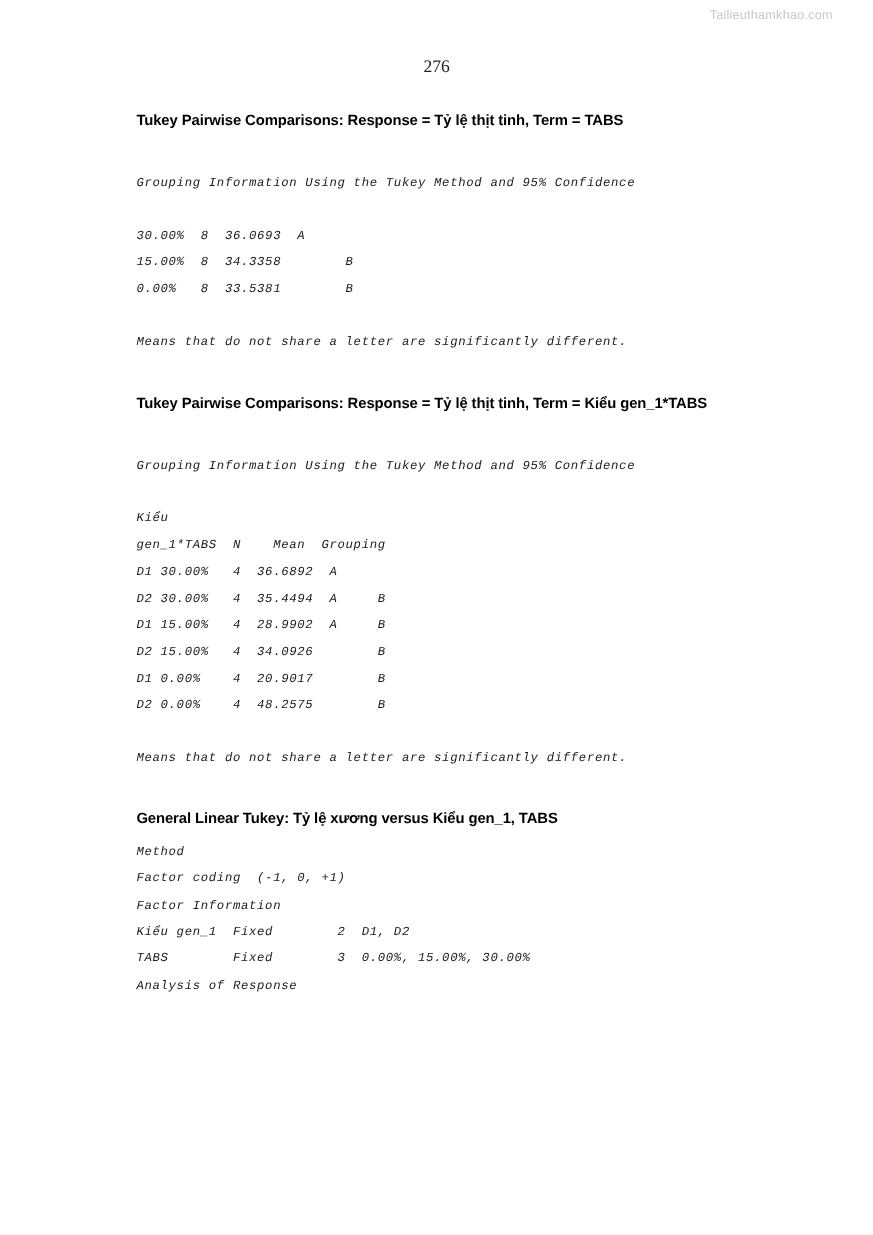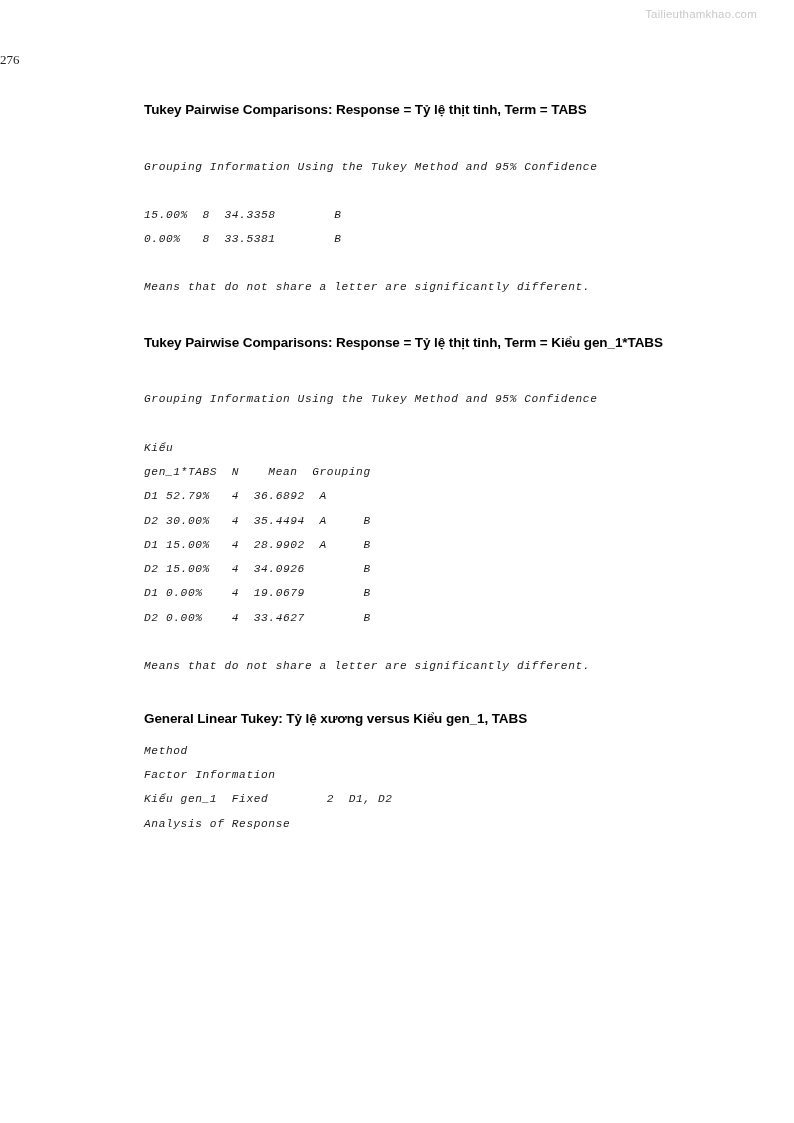--- a/index.html
+++ b/index.html
@@ -29,28 +29,28 @@
     font-family: "Liberation Sans", sans-serif;
     font-size: 11.5px;
     color: #c9c9c9;
     letter-spacing: 0.2px;
   }
   .page-number {
     position: absolute;
     top: 52px;
     left: 0;
     width: 794px;
-    text-align: left;
+    text-align: center;
     font-family: "Liberation Serif", serif;
-    font-size: 13px;
+    font-size: 16px;
     color: #222222;
   }
   .content {
     position: absolute;
-    left: 144px;
+    left: 124px;
     top: 100px;
     width: 540px;
   }
   h2.section-title {
     font-family: "Liberation Sans", sans-serif;
     font-size: 13.5px;
     font-weight: bold;
     color: #000000;
     margin: 0;
     line-height: 1.45;
@@ -83,45 +83,48 @@
   <div class="watermark">Tailieuthamkhao.com</div>
 
   <div class="page-number">276</div>
 
   <div class="content">
 
     <h2 class="section-title">Tukey Pairwise Comparisons: Response = Tỷ lệ thịt tinh, Term = TABS</h2>
     <div class="gap-after-title"></div>
     <div class="mono mono-line">Grouping Information Using the Tukey Method and 95% Confidence</div>
     <div class="gap-md"></div>
+    <div class="mono mono-line">30.00%  8  36.0693  A</div>
     <div class="mono mono-line">15.00%  8  34.3358        B</div>
     <div class="mono mono-line">0.00%   8  33.5381        B</div>
     <div class="gap-md"></div>
     <div class="mono mono-line">Means that do not share a letter are significantly different.</div>
 
     <div class="gap-lg"></div>
 
     <h2 class="section-title">Tukey Pairwise Comparisons: Response = Tỷ lệ thịt tinh, Term = Kiểu gen_1*TABS</h2>
     <div class="gap-after-title"></div>
     <div class="mono mono-line">Grouping Information Using the Tukey Method and 95% Confidence</div>
     <div class="gap-md"></div>
     <div class="mono mono-line">Kiểu</div>
     <div class="mono mono-line">gen_1*TABS  N    Mean  Grouping</div>
-    <div class="mono mono-line">D1 52.79%   4  36.6892  A</div>
+    <div class="mono mono-line">D1 30.00%   4  36.6892  A</div>
     <div class="mono mono-line">D2 30.00%   4  35.4494  A     B</div>
     <div class="mono mono-line">D1 15.00%   4  28.9902  A     B</div>
     <div class="mono mono-line">D2 15.00%   4  34.0926        B</div>
-    <div class="mono mono-line">D1 0.00%    4  19.0679        B</div>
-    <div class="mono mono-line">D2 0.00%    4  33.4627        B</div>
+    <div class="mono mono-line">D1 0.00%    4  20.9017        B</div>
+    <div class="mono mono-line">D2 0.00%    4  48.2575        B</div>
     <div class="gap-md"></div>
     <div class="mono mono-line">Means that do not share a letter are significantly different.</div>
 
     <div class="gap-xxl"></div>
 
     <h2 class="section-title">General Linear Tukey: Tỷ lệ xương versus Kiểu gen_1, TABS</h2>
     <div style="height:10px"></div>
     <div class="mono mono-line">Method</div>
+    <div class="mono mono-line">Factor coding  (-1, 0, +1)</div>
     <div class="mono mono-line">Factor Information</div>
     <div class="mono mono-line">Kiểu gen_1  Fixed        2  D1, D2</div>
+    <div class="mono mono-line">TABS        Fixed        3  0.00%, 15.00%, 30.00%</div>
     <div class="mono mono-line">Analysis of Response</div>
 
   </div>
 </div>
 
 </body></html>

